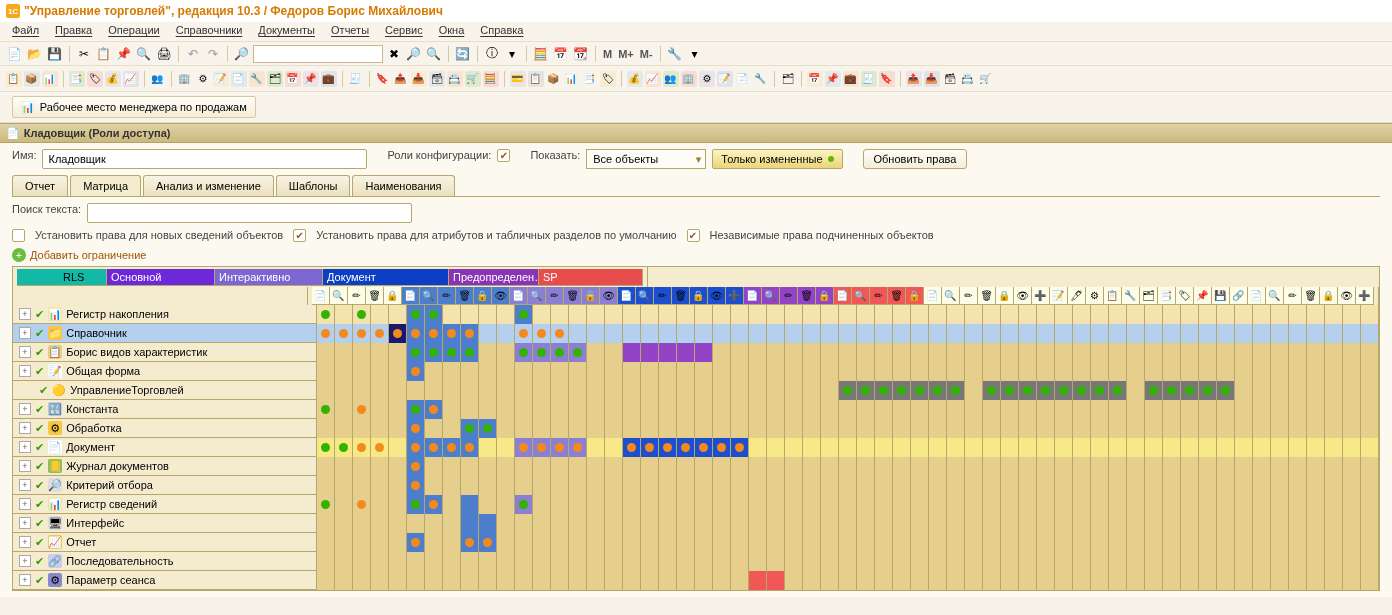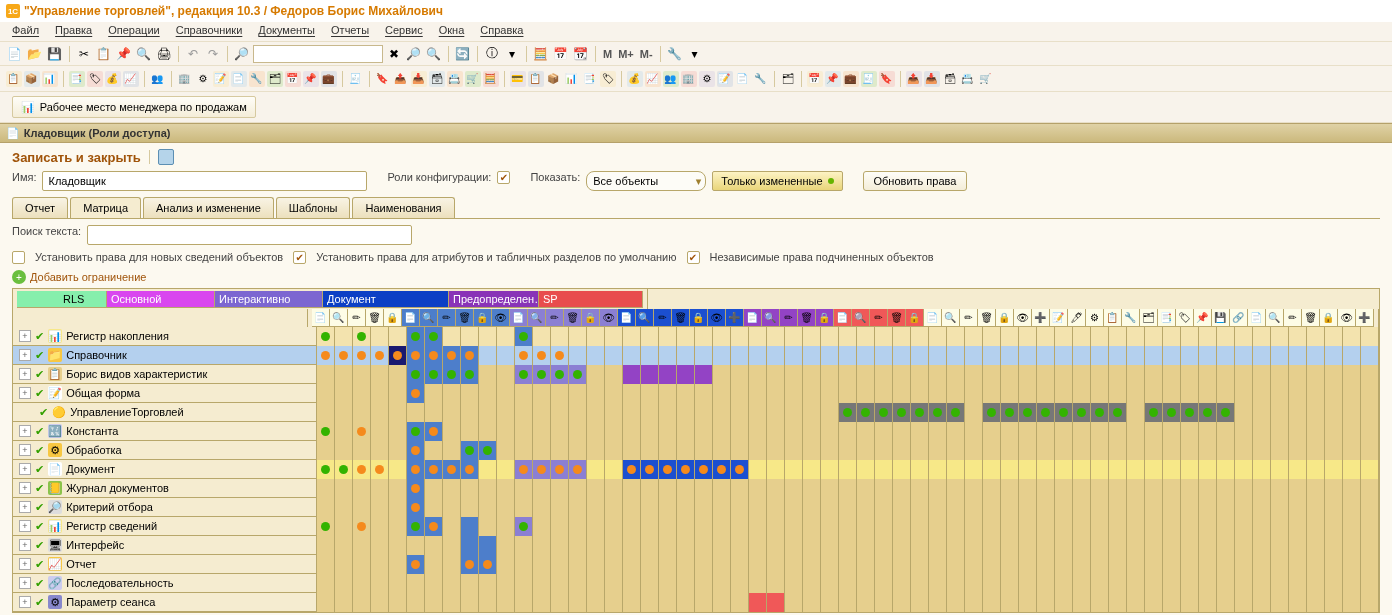--- a/index.html
+++ b/index.html
@@ -19,42 +19,42 @@
 .content-area { padding: 6px 12px; background: #fcf9f0; }
 .action-row { display: flex; align-items:center; gap: 8px; margin-bottom: 6px; }
 .action-link { color:#a0540a; font-weight:bold; font-size: 13px; cursor:pointer; }
 .vsep { width:1px; height:14px; background:#d6c99f; }
 .save-icon { width:16px; height:16px; background:#b5d4ea; border:1px solid #5c8fb3; border-radius:2px; }
 .field-row { display:flex; align-items:flex-start; gap: 6px; margin-bottom: 6px; }
 .field-label { color:#444; }
 input.text-input { border:1px solid #b8a76a; height: 20px; padding:0 5px; font-size:11px; border-radius:2px; }
 .wide { width: 325px; }
 .chk { width:13px; height:13px; border:1px solid #b8a76a; background:#fff; display:inline-flex; align-items:center; justify-content:center; font-size:10px; color:#a0540a; border-radius:2px; }
-.dropdown { height:20px; border:1px solid #b8a76a; padding:0 18px 0 6px; background:#fdfcf7; border-radius:8px; position:relative; display:inline-flex; align-items:center; min-width:120px; }
+.dropdown { height:20px; border:1px solid #b8a76a; padding:0 18px 0 6px; background:#fdfcf7; border-radius:0; position:relative; display:inline-flex; align-items:center; min-width:120px; }
 .dropdown::after { content:'▾'; position:absolute; right:4px; color:#a08030; }
 .toggle-btn { height:20px; border:1px solid #b8a76a; padding:0 8px; background:linear-gradient(#fcf9e8,#eee2b8); border-radius:2px; display:inline-flex; align-items:center; cursor:pointer; gap:5px; }
 .toggle-btn.active { background:linear-gradient(#fdf3c4,#e9d57a); }
 .toggle-btn .dot-ind { width:6px;height:6px;border-radius:50%; background:#d4c48a; }
 .toggle-btn.active .dot-ind { background:#66b400; }
 .btn { height:20px; border:1px solid #b8a76a; padding:0 10px; background:linear-gradient(#fefdf8,#f4edd8); border-radius:3px; display:inline-flex; align-items:center; cursor:pointer; }
 .tabs-row { display:flex; border-bottom:1px solid #b8a76a; margin-bottom:6px; }
 .tab { padding:4px 12px; border:1px solid #b8a76a; border-bottom:none; background:linear-gradient(#f8f3e4,#ece0bd); cursor:pointer; border-radius:3px 3px 0 0; margin-right:2px; }
 .tab.active { background:#f5ecd0; font-weight:normal; }
 .add-restrict { color:#a0540a; display:flex; align-items:center; gap:4px; cursor:pointer; margin-bottom:4px; }
 .add-restrict-icon { width: 14px; height:14px; background:#6abf3e; border-radius:50%; color:#fff; font-size:10px; display:flex; align-items:center; justify-content:center; }
 
 
 .matrix-wrap { border:1px solid #b8a76a; background:#fff; }
 .mhead1 { display:flex; background:#f5ecd0; height:20px; }
 .mhead1 > div { border-right:1px solid #b8a76a; padding:2px 4px; display:flex; align-items:center; }
 .mhead1 .obj-col { width:320px; font-weight:normal; }
 .icon-hcell { width:18px; height:18px; border-right:1px solid #b8a76a; border-bottom:1px solid #b8a76a; display:flex; align-items:center; justify-content:center; font-size:10px; }
 .group-h { border-right:1px solid #b8a76a; border-bottom:1px solid #b8a76a; padding:2px 4px; display:flex; align-items:center; font-size:11px; }
-.hdr-rls { width:90px; background:#86efac;padding-left:46px; }
-.hdr-main { width:108px; background:#d946ef; color:#fff; }
+.hdr-rls { width:90px; background:#14b8a6;padding-left:46px; }
+.hdr-main { width:108px; background:#6d28d9; color:#fff; }
 .hdr-inter { width:108px; background:#7c66d1; color:#fff; }
 .hdr-doc { width:126px; background:#0c3fc5; color:#fff; }
 .hdr-predef { width:90px; background:#8933b7; color:#fff; }
 .hdr-sp { width:90px; background:#e84d4d; color:#fff; }
 .hdr-admin { width:450px; background:#f5ecd0; }
 .mrow { display:flex; height:19px; border-bottom:1px solid #b8a76a; }
 .obj-cell { width:320px; border-right:1px solid #b8a76a; display:flex; align-items:center; padding-left:6px; gap:4px; background:#f5ecd0; }
 .treebtn { width:12px;height:12px;border:1px solid #aaa; background:#fff; display:flex; align-items:center; justify-content:center; font-size:9px; color:#666; cursor:pointer; }
 .checkmark { color:#33a000; font-size:11px; }
 .obj-icon { width:14px;height:14px; display:inline-flex; align-items:center; justify-content:center; font-size:11px; }
@@ -204,25 +204,20 @@
     <span>Рабочее место менеджера по продажам</span>
   </span>
 </div>
 
 <div class="tab-header-row">
   <span>📄</span>
   <span class="tab-header-title">Кладовщик (Роли доступа)</span>
 </div>
 
 <div class="content-area">
-  <div class="action-row">
-    <span class="action-link">Записать и закрыть</span>
-    <span class="vsep"></span>
-    <span class="save-icon"></span>
-  </div>
 
   <div class="field-row">
     <span class="field-label">Имя:</span>
     <input class="text-input wide" value="Кладовщик" style="">
     <span style="width:8px"></span>
     <span class="field-label">Роли конфигурации:</span>
     <span class="chk">✔</span>
     <span style="width:8px"></span>
     <span class="field-label">Показать:</span>
     <span class="dropdown">

